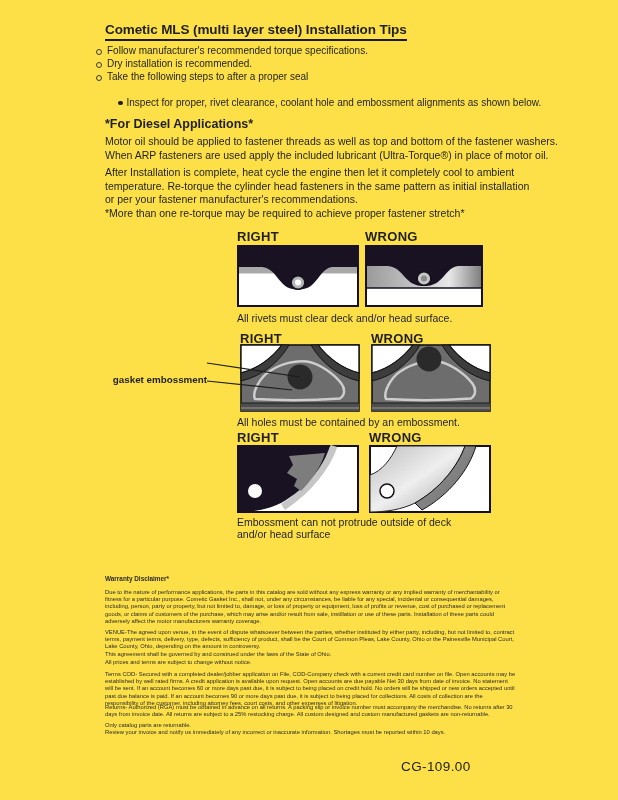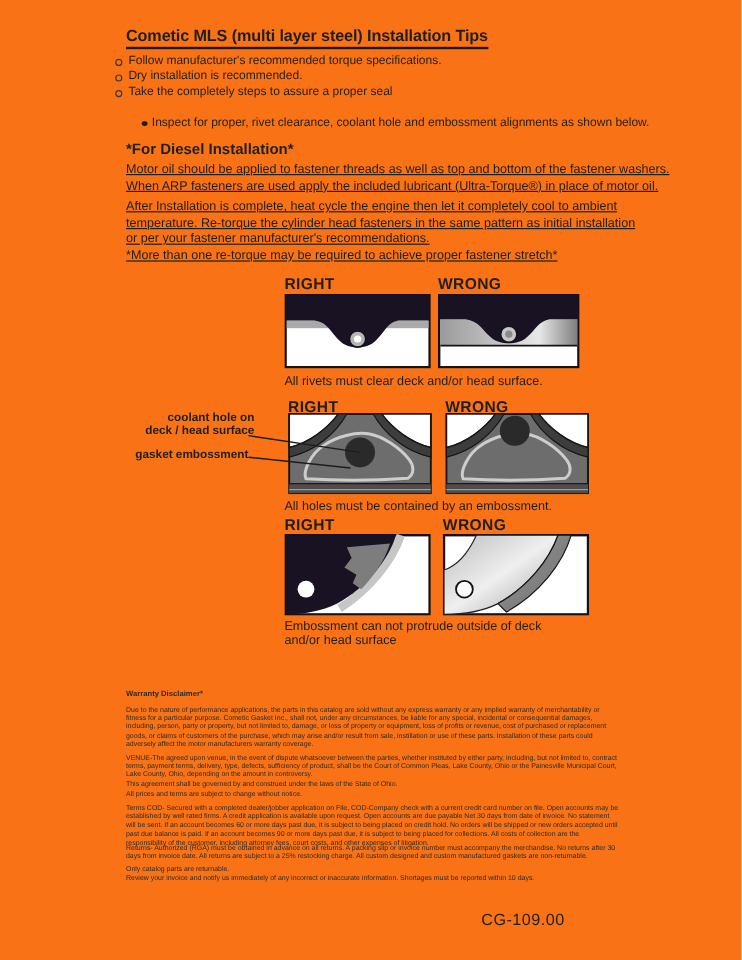--- a/index.html
+++ b/index.html
@@ -1,31 +1,31 @@
 <!DOCTYPE html>
 <html><head>
 <meta charset="utf-8">
 <style>
   html,body{margin:0;padding:0;background:#fff;}
   .page{
-    position:relative;width:618px;height:800px;background:#f97316;
+    position:relative;width:618px;height:800px;background:#fde047;
     font-family:"Liberation Sans","DejaVu Sans",sans-serif;color:#1f1f1f;
     overflow:hidden;
   }
   .abs{position:absolute;}
   .title{
     left:105px;top:22px;font-size:13.5px;font-weight:bold;letter-spacing:-0.1px;
     border-bottom:2.5px solid #1a1a1a;padding-bottom:2px;margin:0;
   }
   .bullet-row{left:96px;display:flex;align-items:flex-start;font-size:10px;line-height:12px;white-space:nowrap;justify-content:space-between;}
   .sub-row{left:118px;}
   .o-marker{flex:0 0 auto;width:4px;height:4px;border:1px solid #3a3a3a;border-radius:50%;margin:3.5px 5px 0 0;}
   .b-marker{flex:0 0 auto;width:4.5px;height:4.5px;background:#1f1f1f;border-radius:50%;margin:3.5px 4px 0 0;}
   .h2{left:105px;font-size:12.5px;font-weight:bold;}
-  .para{left:105px;font-size:10.5px;line-height:13.5px;white-space:pre-line;text-decoration:underline;}
+  .para{left:105px;font-size:10.5px;line-height:13.5px;white-space:pre-line;}
   .rw-label{font-size:13px;font-weight:600;text-align:left;letter-spacing:0.3px;}
   .caption{font-size:10.5px;font-weight:400;white-space:pre-line;line-height:12px;}
   .ann{font-size:9.8px;font-weight:600;text-align:right;white-space:pre-line;line-height:11px;}
   .disc{left:105px;width:412px;font-size:5.8px;line-height:7.2px;white-space:pre-line;color:#2a2a2a;}
   .disc-h{left:105px;font-size:6.4px;font-weight:bold;color:#2a2a2a;}
   .footer-code{font-size:13.5px;letter-spacing:0.4px;color:#222;margin-left:15px;}
   svg{display:block;}
 </style>
 </head>
 <body>
@@ -37,28 +37,28 @@
   <div class="abs bullet-row" style="top:45px">
     <span class="o-marker"></span>
     <span>Follow manufacturer's recommended torque specifications.</span>
   </div>
   <div class="abs bullet-row" style="top:58px">
     <span class="o-marker"></span>
     <span>Dry installation is recommended.</span>
   </div>
   <div class="abs bullet-row" style="top:71px">
     <span class="o-marker"></span>
-    <span>Take the completely steps to assure a proper seal</span>
+    <span>Take the following steps to after a proper seal</span>
   </div>
   <div class="abs bullet-row sub-row" style="top:97px">
     <span class="b-marker"></span>
     <span>Inspect for proper, rivet clearance, coolant hole and embossment alignments as shown below.</span>
   </div>
 
-  <div class="abs h2" style="top:117px">*For Diesel Installation*</div>
+  <div class="abs h2" style="top:117px">*For Diesel Applications*</div>
   <div class="abs para" style="top:135px">Motor oil should be applied to fastener threads as well as top and bottom of the fastener washers.
 When ARP fasteners are used apply the included lubricant (Ultra-Torque®) in place of motor oil.</div>
   <div class="abs para" style="top:166px">After Installation is complete, heat cycle the engine then let it completely cool to ambient
 temperature. Re-torque the cylinder head fasteners in the same pattern as initial installation
 or per your fastener manufacturer's recommendations.</div>
   <div class="abs para" style="top:207px">*More than one re-torque may be required to achieve proper fastener stretch*</div>
 
   <div class="abs rw-label" style="left:237px;width:122px;top:229px">RIGHT</div>
   <div class="abs rw-label" style="left:365px;width:118px;top:229px">WRONG</div>
 
@@ -85,22 +85,20 @@
     <path d="M1 1 H117 V21 H93 C84 22.5 82 29 74 36 C67 42.8 51 42.8 44 36 C36 29 34 22.5 23 21 H1 Z" fill="#191223"></path>
     <circle cx="59" cy="33.5" r="6.8" fill="#c6c6c6" stroke="#15101a" stroke-width="1.4"></circle>
     <circle cx="59" cy="33.5" r="3" fill="#8a8a8a"></circle>
   </svg>
 
   <div class="abs caption" style="left:237px;top:312px">All rivets must clear deck and/or head surface.</div>
 
   <div class="abs rw-label" style="left:240px;width:120px;top:331px">RIGHT</div>
   <div class="abs rw-label" style="left:371px;width:120px;top:331px">WRONG</div>
 
-  <div class="abs ann" style="left:100px;width:112px;top:343px">coolant hole on
-deck / head surface</div>
   <div class="abs ann" style="left:100px;width:107px;top:374px">gasket embossment</div>
 
   <svg class="abs" style="left:240px;top:344px" width="120" height="68" viewBox="0 0 120 68">
     <rect x="1" y="1" width="118" height="66" fill="#6d6d6d" stroke="#141414" stroke-width="1.6"></rect>
     <rect x="1" y="59" width="118" height="8" fill="#4e4e4e"></rect>
     <line x1="1" y1="59" x2="119" y2="59" stroke="#1a1a1a" stroke-width="1"></line>
     <line x1="1" y1="64" x2="119" y2="64" stroke="#9a9a9a" stroke-width="1"></line>
     <path d="M1 1 H42 C33 13 18 25 1 29 Z" fill="#ffffff" stroke="#161616" stroke-width="1.4"></path>
     <path d="M42 1 C33 13 18 25 1 29 L1 37 C23 32 40 17 49 1 Z" fill="#3d3d3d" stroke="#161616" stroke-width="1"></path>
     <path d="M119 1 H78 C87 13 102 25 119 29 Z" fill="#ffffff" stroke="#161616" stroke-width="1.4"></path>

